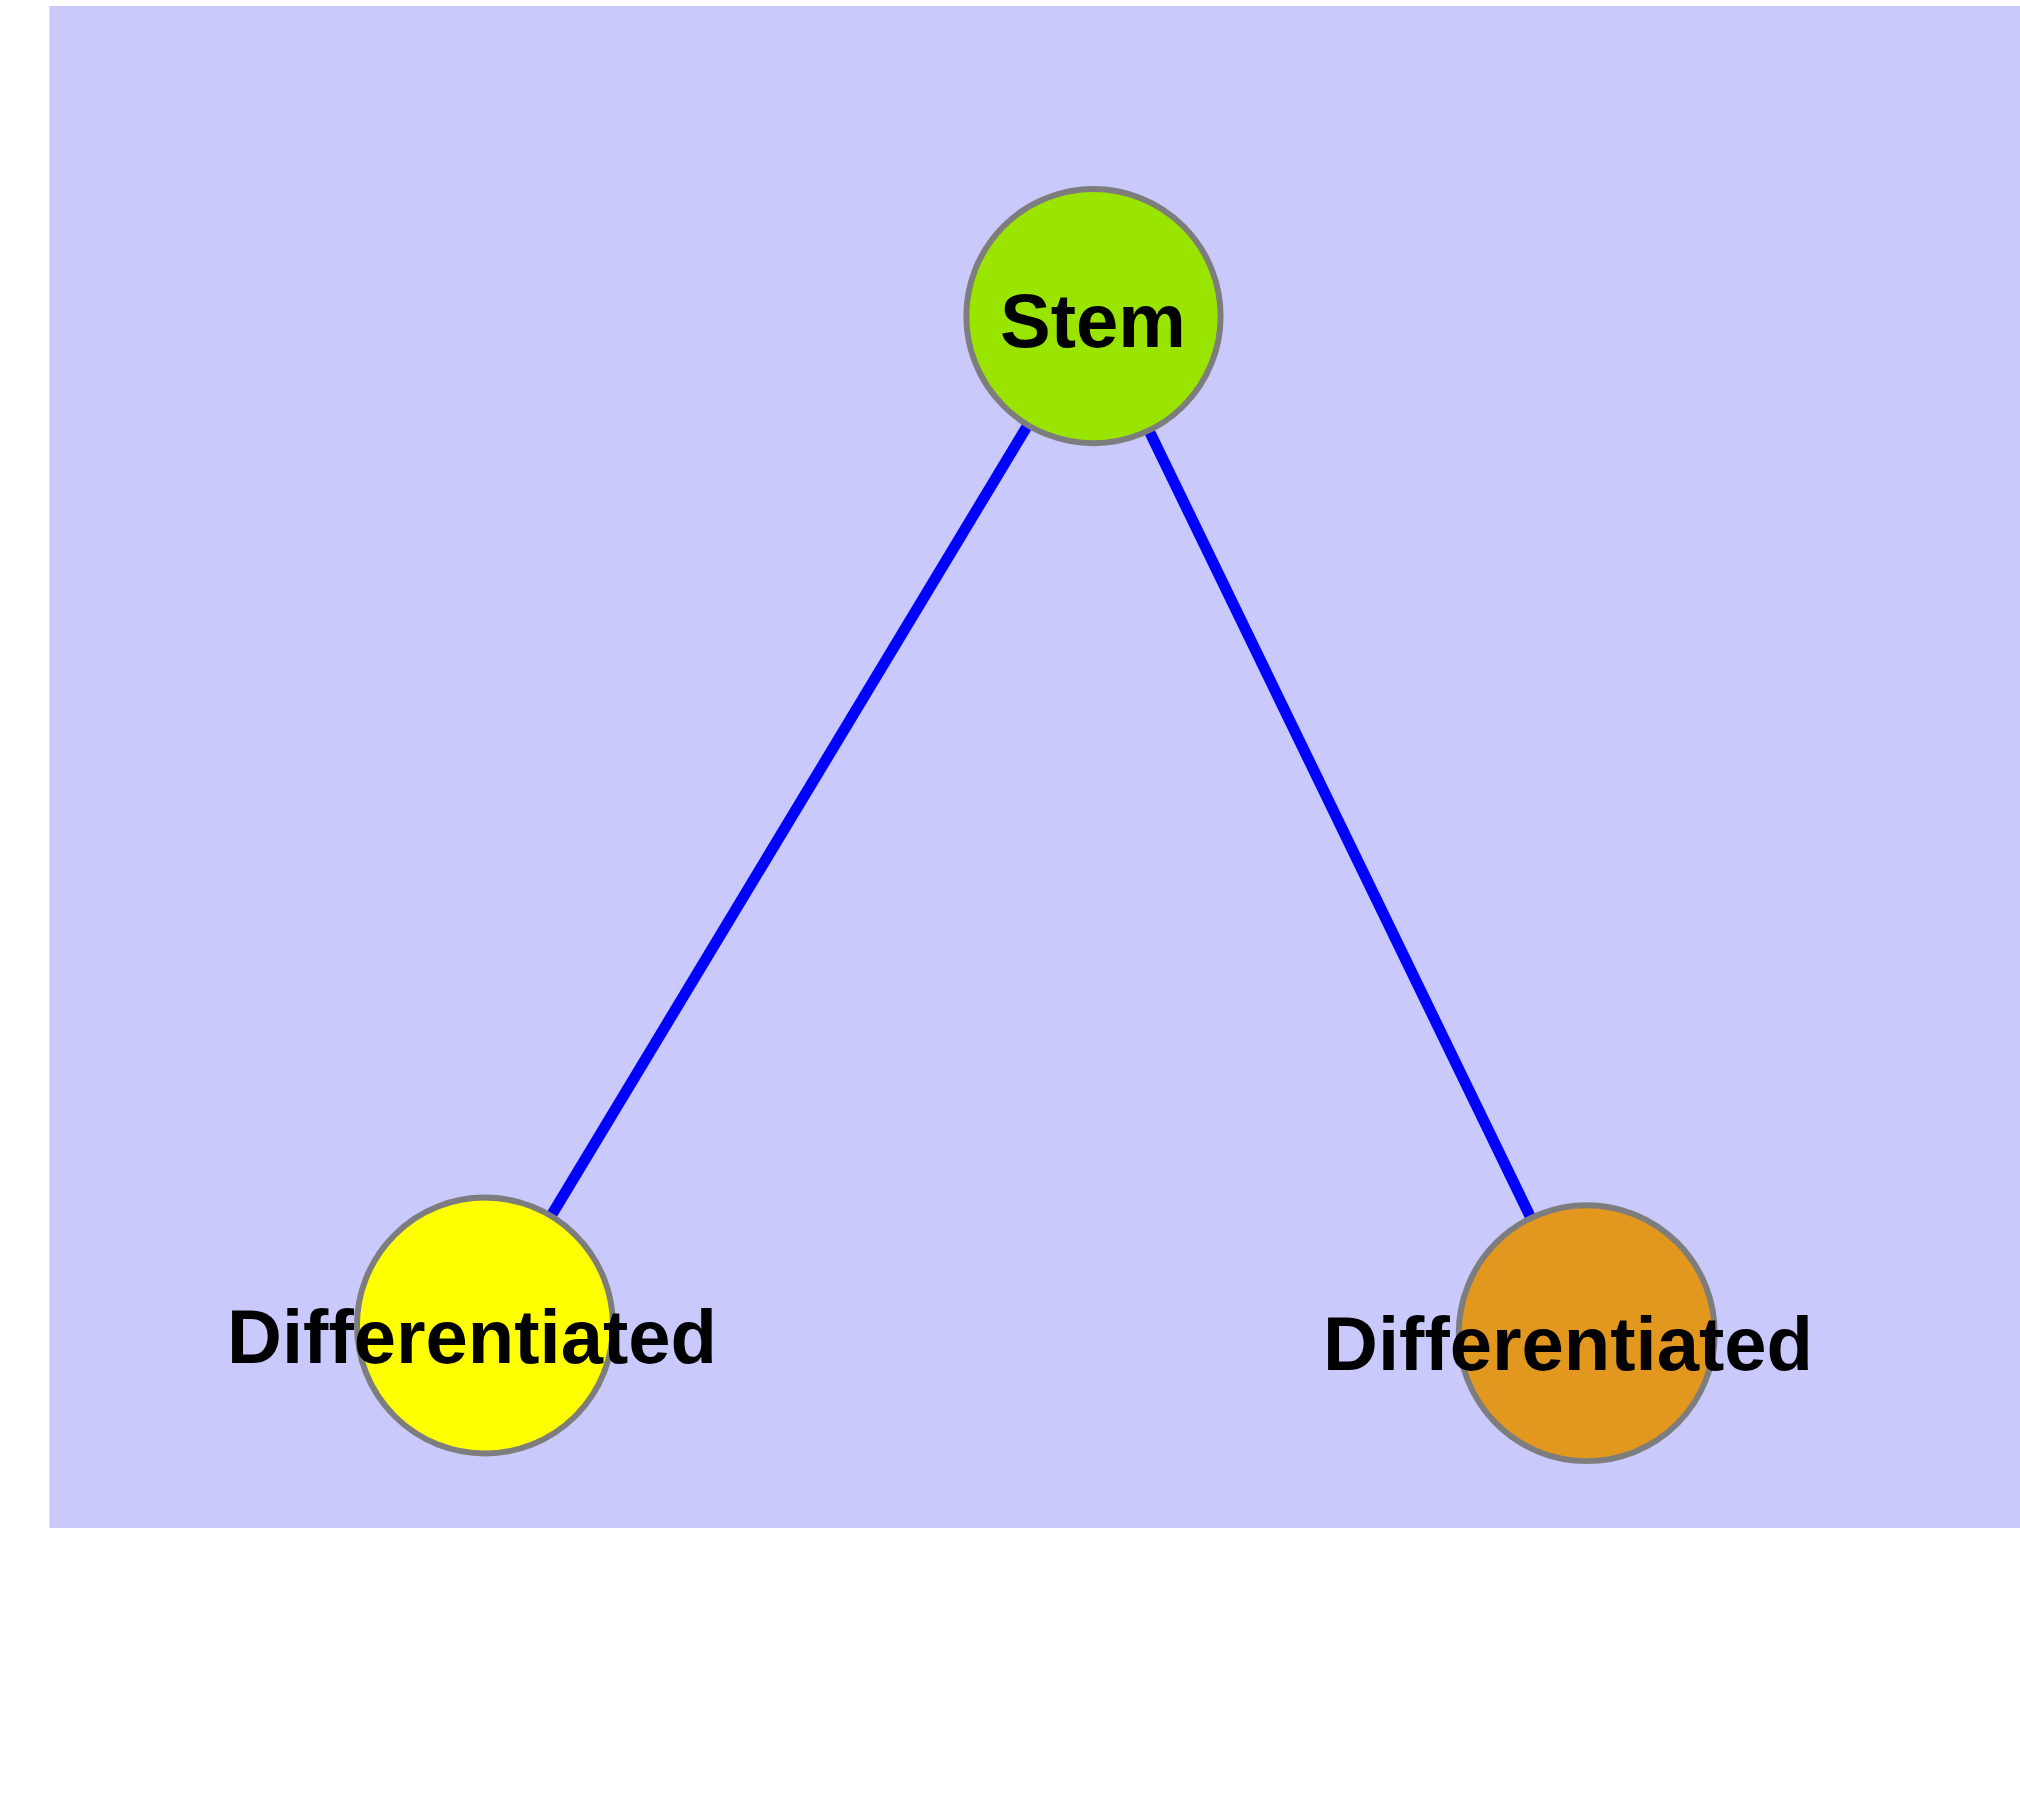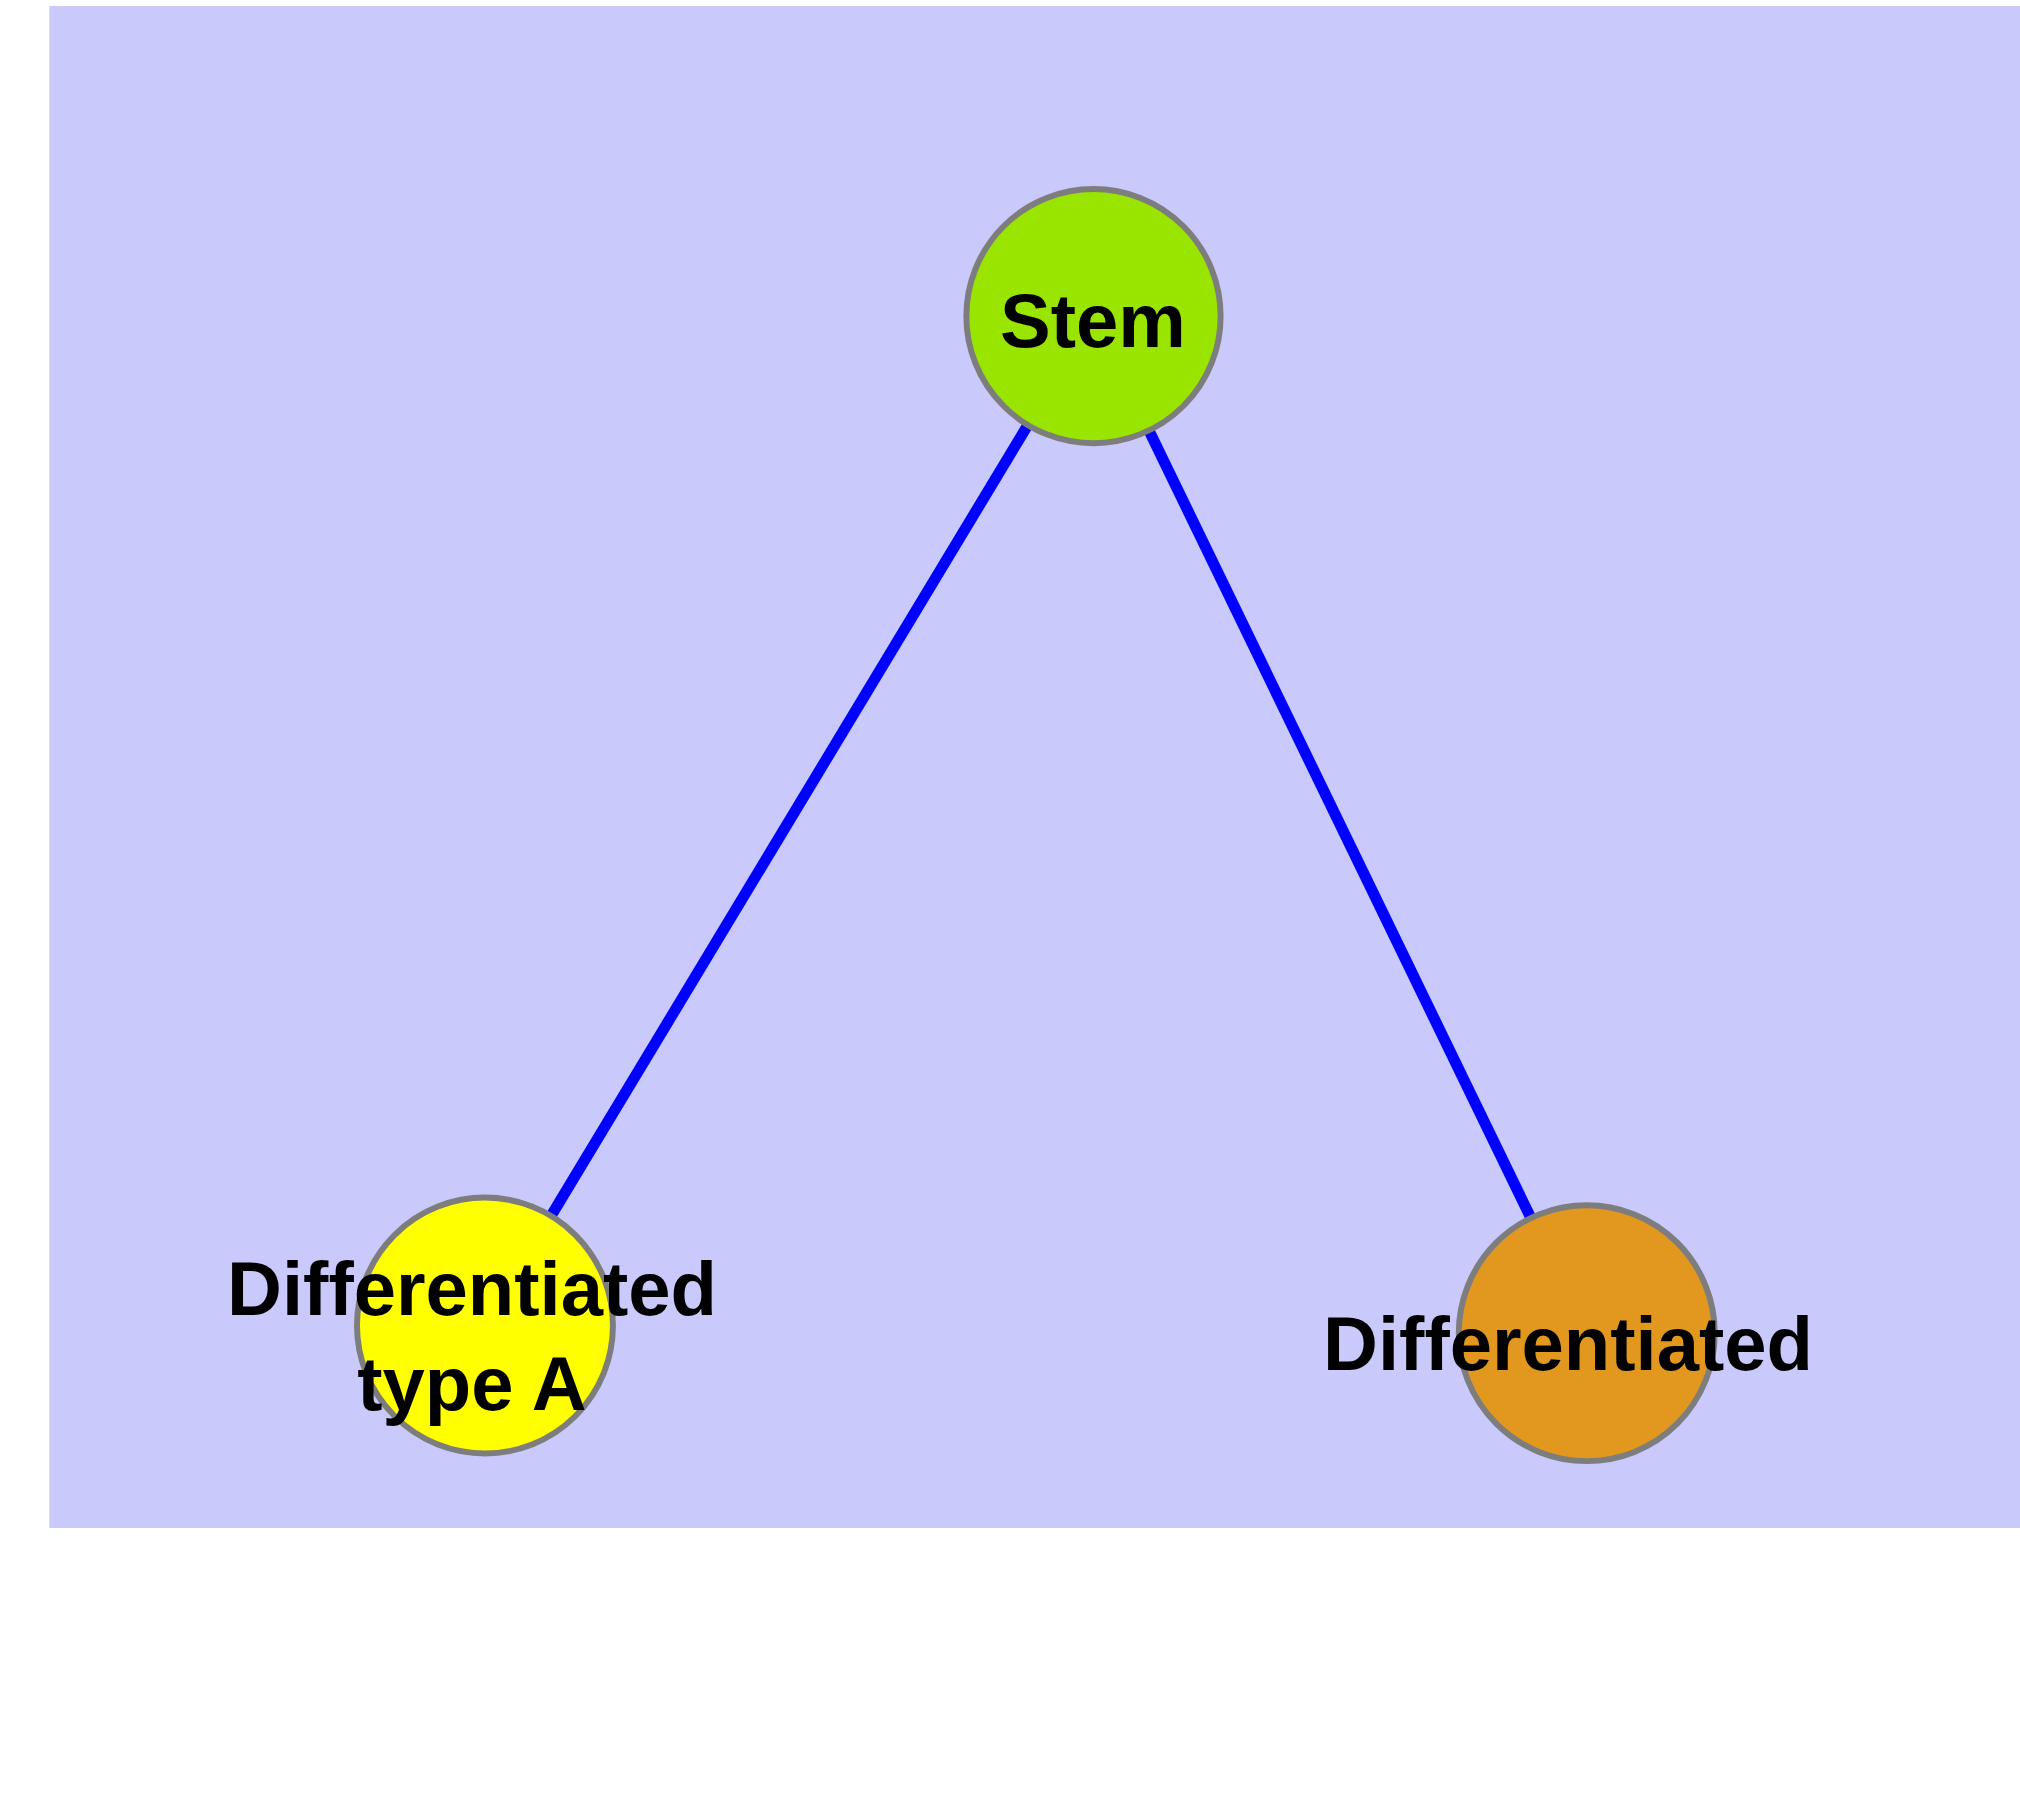--- a/index.html
+++ b/index.html
@@ -67,21 +67,20 @@
 
     <circle class="node-circle" cx="1820" cy="1573" r="151" fill="#E2981E"></circle>
   </svg>
 
   <div class="node-label" style="left:1049px; top:320px;">
     <span class="line">Stem</span>
   </div>
 
   <div class="node-label" style="left:428px; top:1336px;">
     <span class="line">Differentiated</span>
-    <span class="line">type A</span>
   </div>
 
   <div class="node-label" style="left:1524px; top:1343px;">
     <span class="line">Differentiated</span>
   </div>
 
 </div>
 
 
 </body></html>

